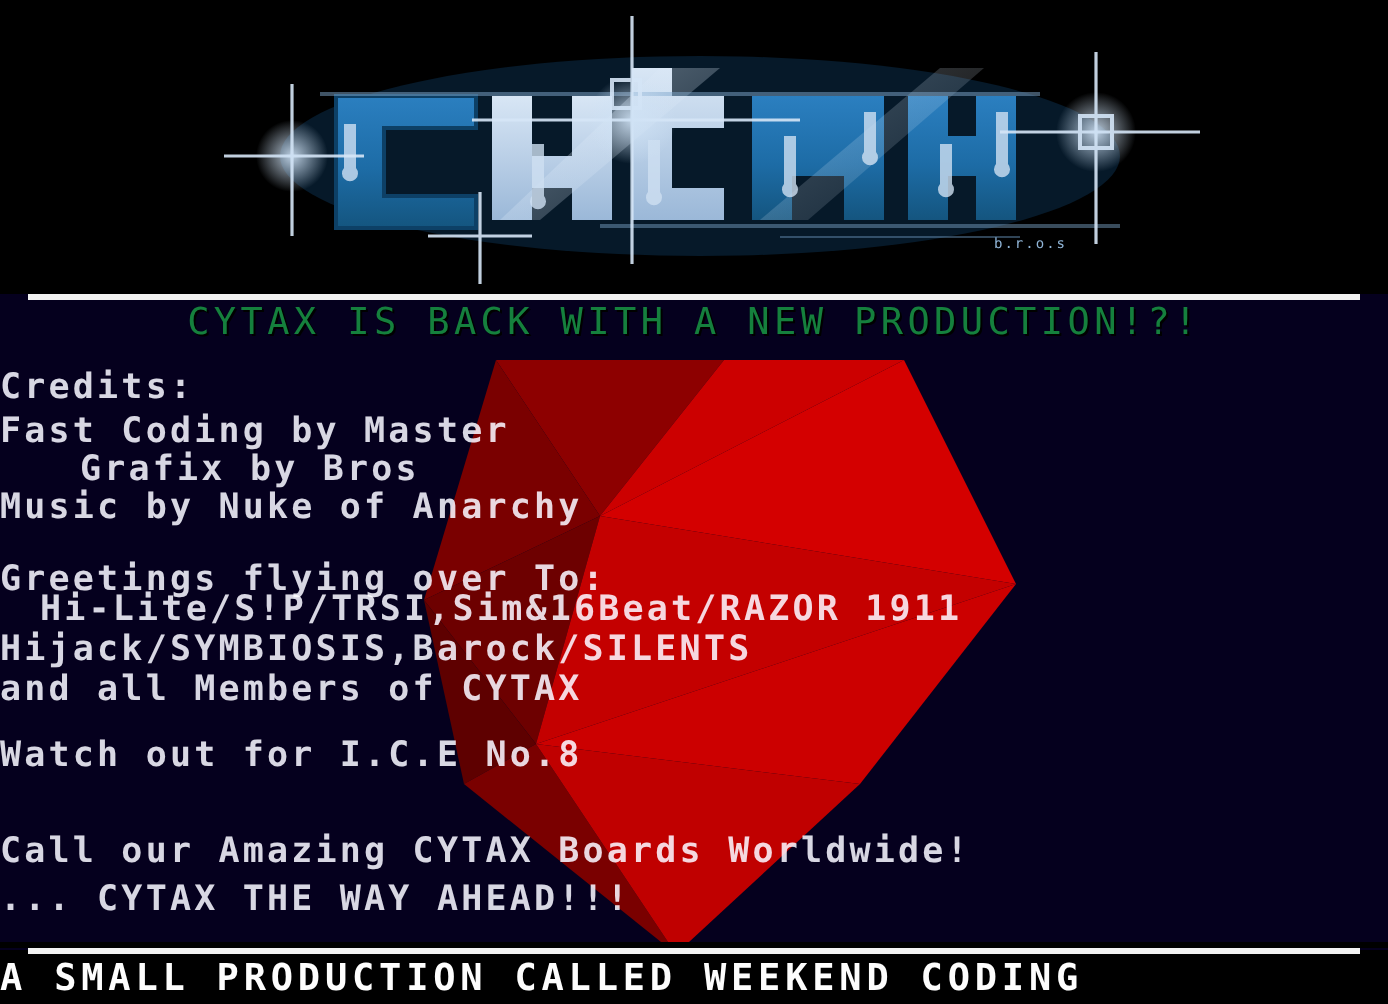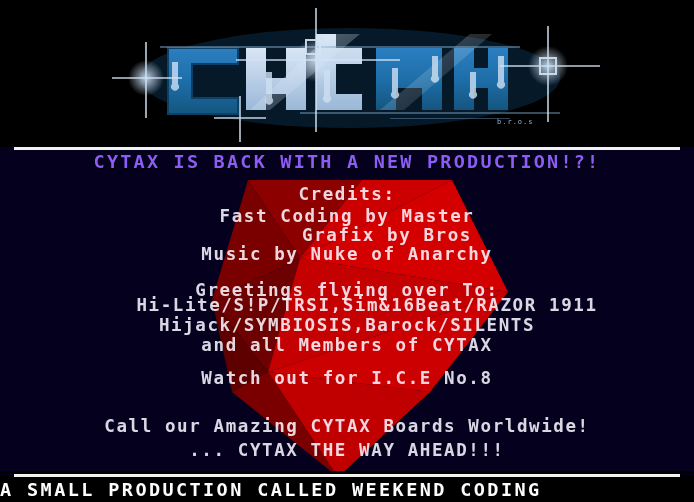--- a/index.html
+++ b/index.html
@@ -9,34 +9,34 @@
   #screen{position:relative;width:694px;height:502px;background:#000;overflow:hidden;}
 
   
   #logo-area{position:absolute;left:0;top:0;width:694px;height:145px;background:#7dd3fc;overflow:hidden;}
   #logo-svg{position:absolute;left:0;top:0;}
 
   
   #field{position:absolute;left:0;top:145px;width:694px;height:330px;background:#05001e;overflow:hidden;}
   #poly-svg{position:absolute;left:0;top:-145px;width:694px;height:502px;}
 
-  .tline{position:absolute;left:0;width:694px;text-align:center;white-space:pre;
+  .tline{position:absolute;left:0;width:694px;text-align:left;white-space:pre;
          font-size:17.5px;line-height:19px;letter-spacing:1.6px;
          font-weight:bold;color:#e8e8f0;
          text-shadow:1px 1px 0 #000,-1px 0 0 rgba(0,0,0,.55);
          mix-blend-mode:screen;opacity:.93;}
 
   
   .banner{position:absolute;left:0;width:694px;background:#000;}
   .rule{position:absolute;left:14px;width:666px;height:3px;background:#f2f2f2;}
   #rule-top{top:147px;}
   #rule-bottom{top:474px;}
 
   #banner-top-text{position:absolute;left:0;top:150px;width:694px;height:24px;
-      text-align:center;white-space:pre;color:#8b5cf6;font-weight:bold;
+      text-align:center;white-space:pre;color:#15803d;font-weight:normal;
       font-size:18.5px;line-height:24px;letter-spacing:2.2px;
       text-shadow:1px 1px 0 #000;}
   #banner-bottom{top:477px;height:25px;background:#000;}
   #banner-bottom-text{position:absolute;left:0;top:478px;width:694px;height:24px;
       text-align:left;white-space:pre;color:#fdfdfd;font-weight:bold;
       font-size:18.5px;line-height:24px;letter-spacing:2.4px;
       text-shadow:1px 1px 0 #000;}
 
   .bar{position:absolute;left:0;width:694px;background:#000;}
   #bar-top-black{top:145px;height:2px;}

